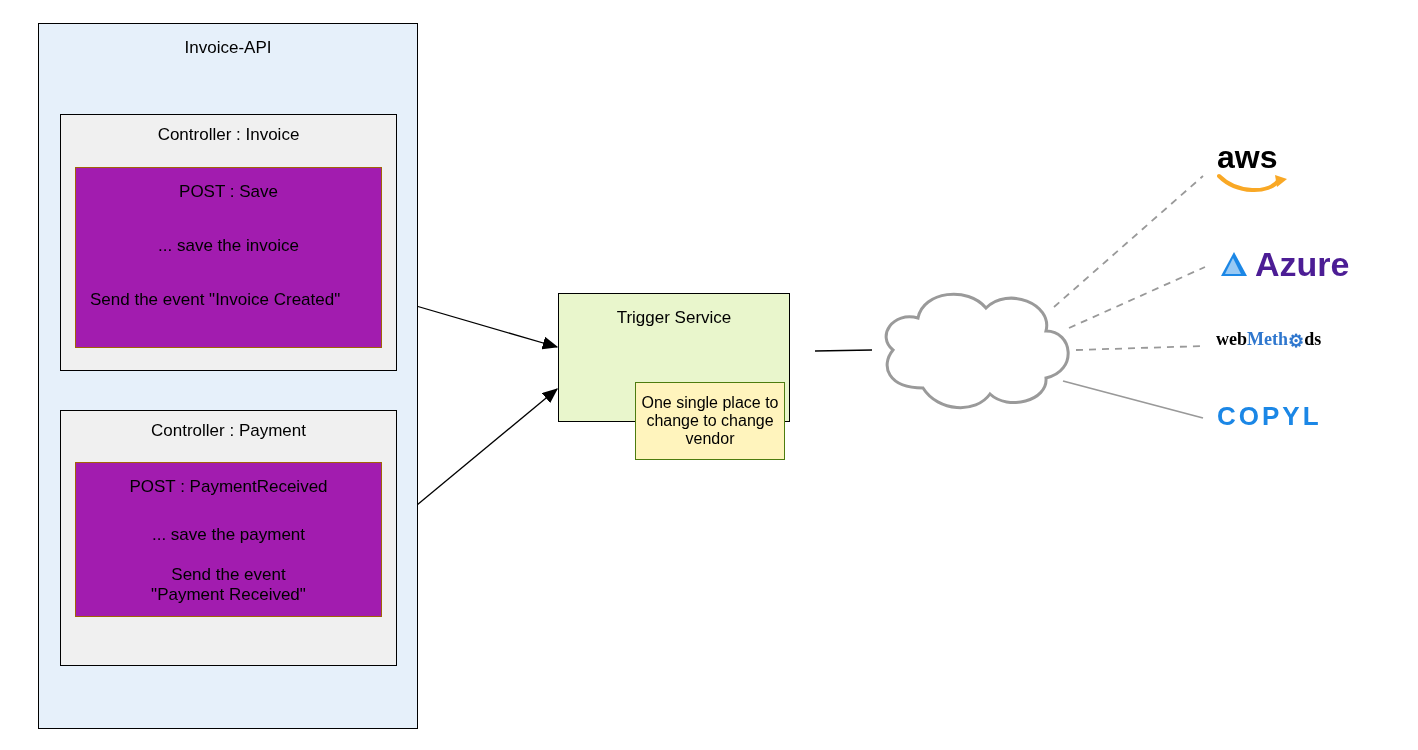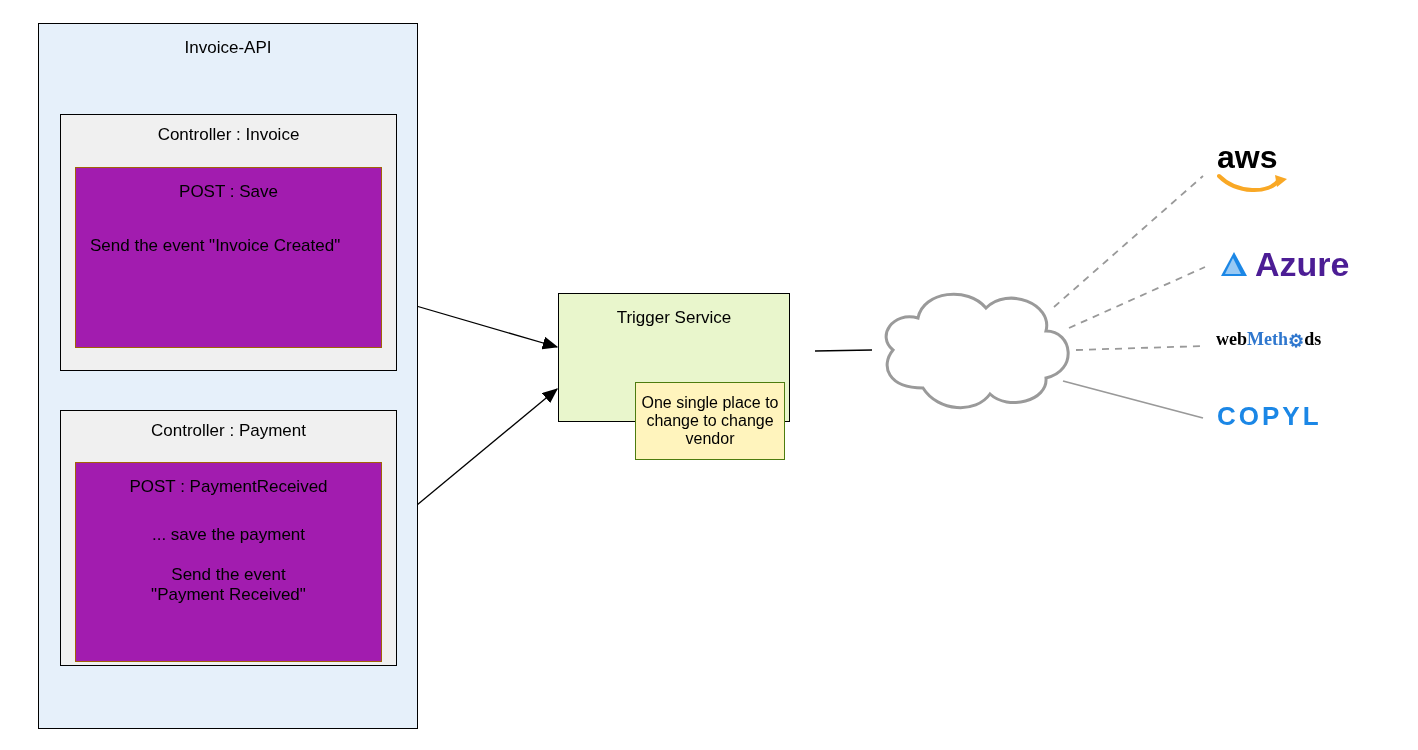--- a/index.html
+++ b/index.html
@@ -51,21 +51,21 @@
   .action-box {
     background: #a21caf;
     border: 1px solid #a16207;
   }
   #action-save {
     left: 75px; top: 167px;
     width: 307px; height: 181px;
   }
   #action-payment {
     left: 75px; top: 462px;
-    width: 307px; height: 200px;
+    width: 307px; height: 155px;
   }
 
   
   #trigger-box {
     left: 558px; top: 293px;
     width: 232px; height: 129px;
     background: #e9f6cc;
     border: 1px solid #000;
   }
 
@@ -159,20 +159,21 @@
 
 <div class="node" id="invoice-api-box">
   <div class="title" style="margin-top:14px;">Invoice-API</div>
 </div>
 
 <div class="node controller-box" id="controller-invoice">
   <div class="title" style="margin-top:10px;">Controller : Invoice</div>
 </div>
 <div class="node action-box" id="action-save">
   <div class="body-text" style="margin-top:14px;">POST : Save</div>
+  <div class="body-text" style="margin-top:34px;">... save the invoice</div>
   <div class="body-text" style="margin-top:34px;text-align:left;padding-left:14px;">Send the event "Invoice Created"</div>
 </div>
 
 <div class="node controller-box" id="controller-payment">
   <div class="title" style="margin-top:10px;">Controller : Payment</div>
 </div>
 <div class="node action-box" id="action-payment">
   <div class="body-text" style="margin-top:14px;">POST : PaymentReceived</div>
   <div class="body-text" style="margin-top:28px;">... save the payment</div>
   <div class="body-text" style="margin-top:20px;white-space:pre-line;">Send the event

